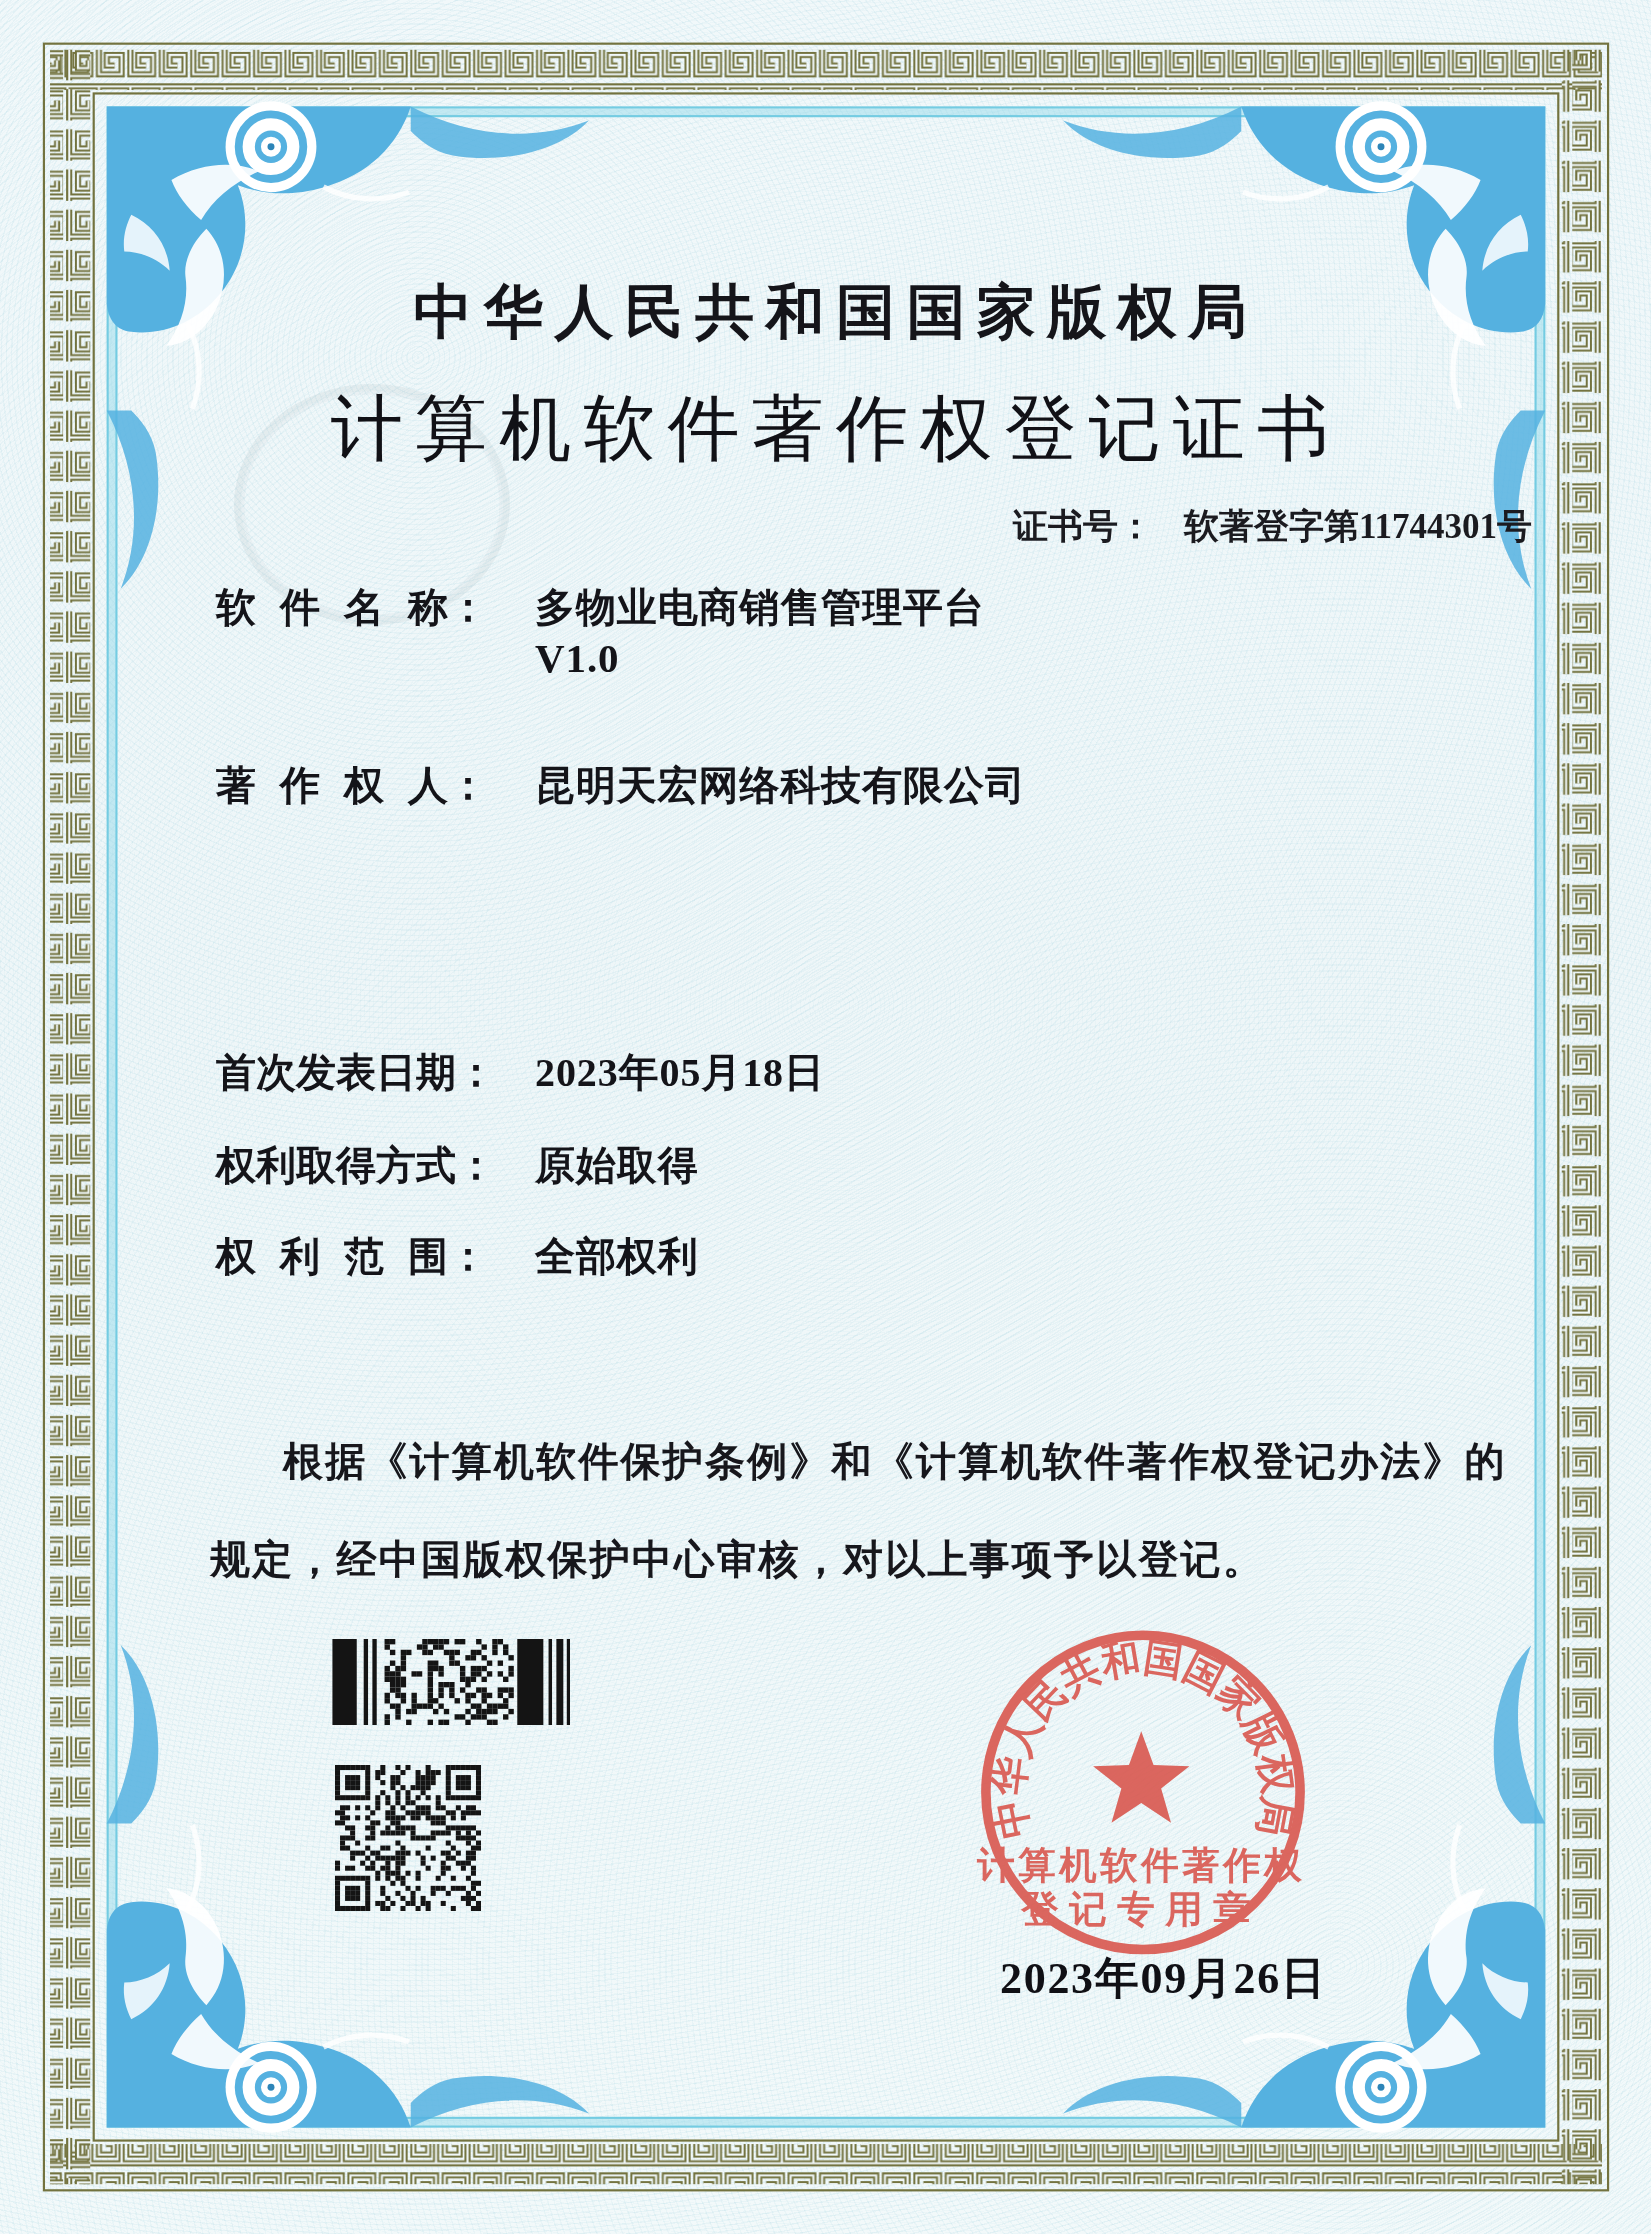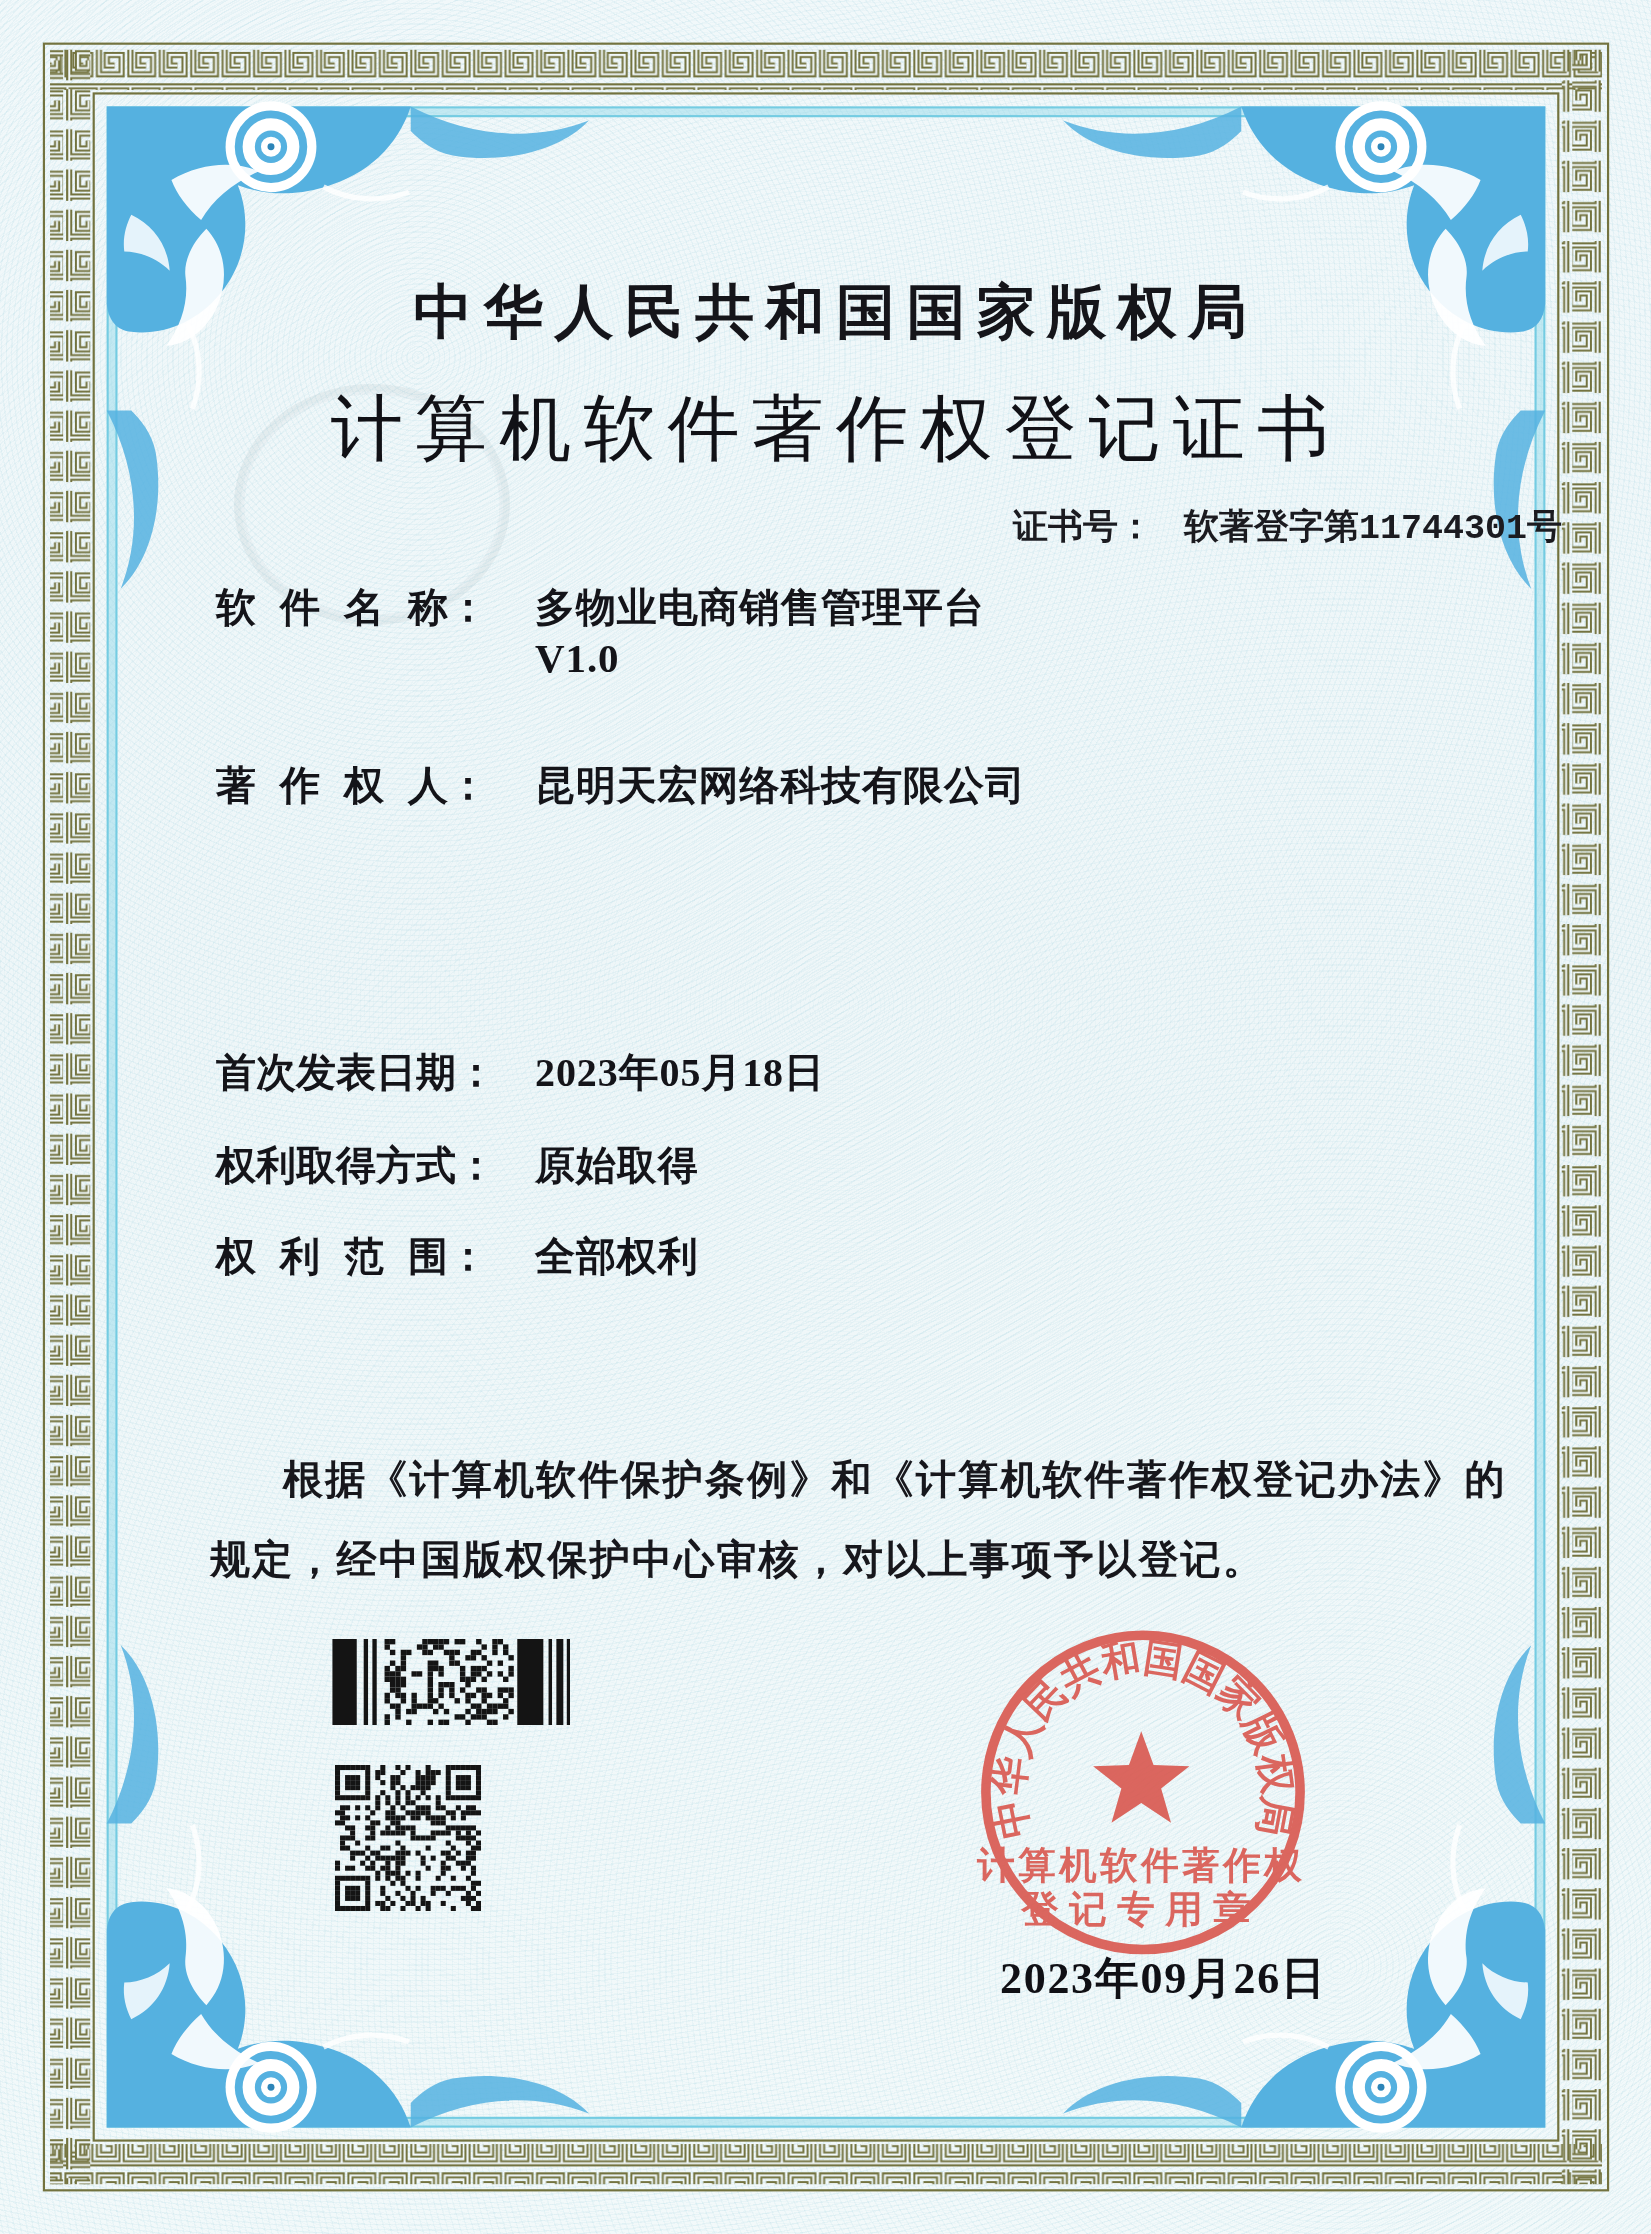--- a/index.html
+++ b/index.html
@@ -22,28 +22,28 @@
   .bg-svg{position:absolute;left:0;top:0;z-index:1;}
   .layer{position:absolute;z-index:2;}
   .authority{
     left:0;top:273px;width:100%;text-align:center;
     font-size:59px;font-weight:700;letter-spacing:11.4px;color:#15151a;
   }
   .cert-title{
     left:0;top:381px;width:100%;text-align:center;
     font-size:72px;font-weight:400;letter-spacing:12.2px;color:#111116;
   }
-  .cert-no{left:1013px;top:503px;font-size:35px;font-weight:700;color:#1b1b20;white-space:pre;font-family:Liberation Mono, monospace;}
+  .cert-no{left:1013px;top:503px;font-size:35px;font-weight:700;color:#1b1b20;white-space:pre;}
   .cert-no .gap{display:inline-block;width:31px;}
   .row{left:216px;font-size:40px;font-weight:700;color:#141419;white-space:pre;}
   .row .lbl{display:inline-block;width:319px;word-spacing:14px;white-space:pre;}
   .row .val{letter-spacing:0.9px;text-align:center;}
   .val2{left:535px;font-size:41px;font-weight:700;color:#141419;letter-spacing:0.9px;}
   .stmt{left:210px;width:1282px;font-size:40px;font-weight:600;color:#17171c;letter-spacing:2.2px;white-space:pre;}
-  .stmt.indent{text-indent:73px;margin-top:18px;}
+  .stmt.indent{text-indent:73px;}
   .issue-date{left:1000px;top:1949px;font-size:44px;font-weight:700;color:#101015;letter-spacing:1.7px;}
   .code-svg{position:absolute;z-index:2;}
   .stamp-svg{position:absolute;z-index:3;opacity:.88;}
   .emboss{
     left:234px;top:384px;width:262px;height:227px;border-radius:50%;
     border:7.9px solid rgba(150,168,175,.14);
     box-shadow:inset 0 0 0 3.5px rgba(150,168,175,.08);
   }
 </style>
 </head>

